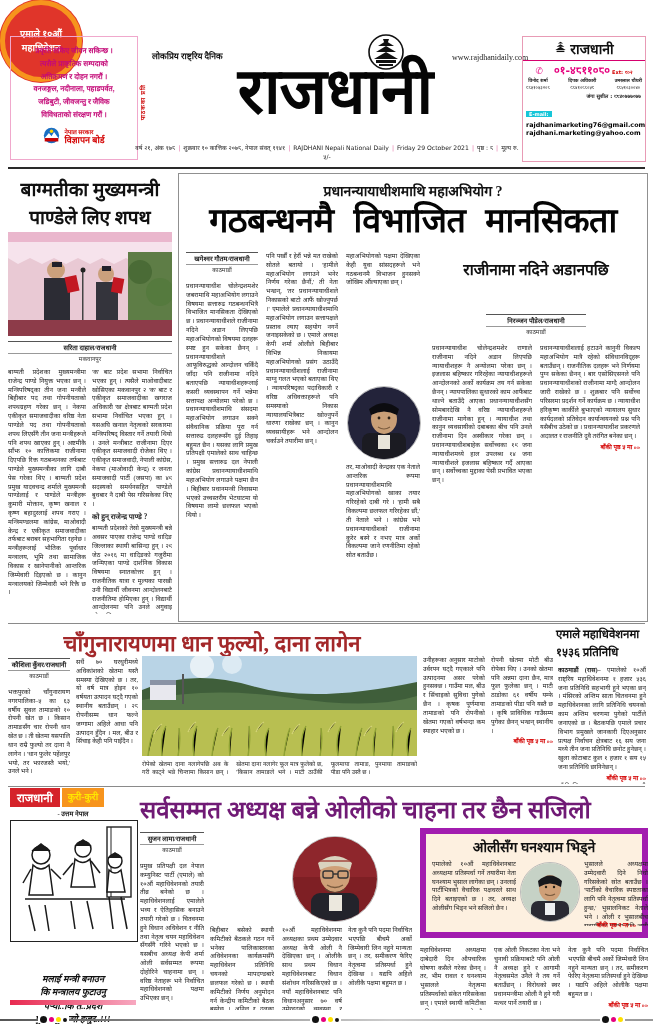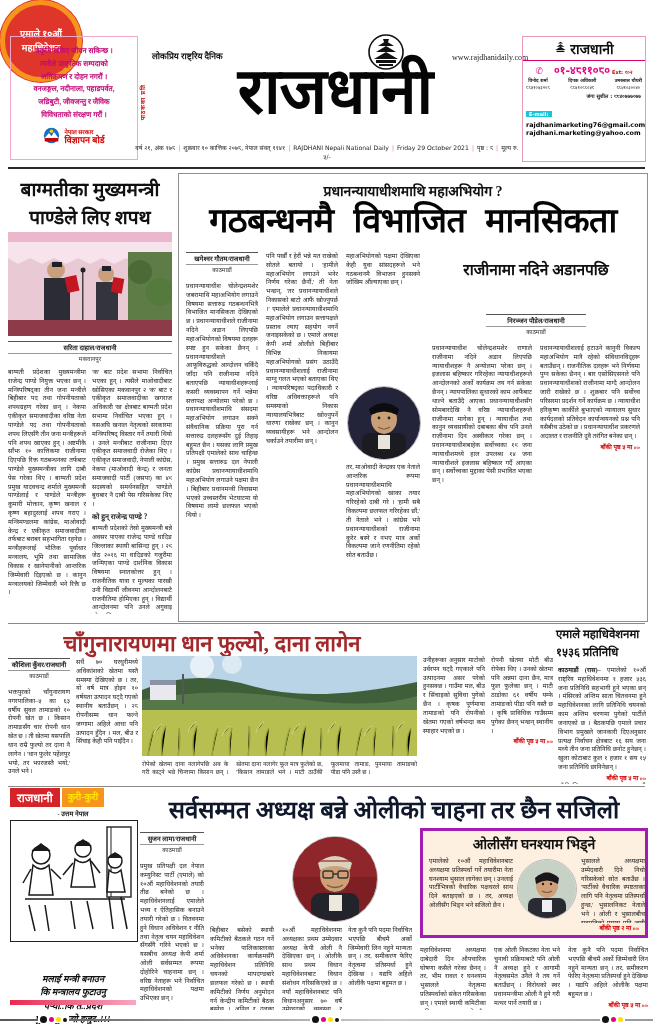--- a/index.html
+++ b/index.html
@@ -56,23 +56,23 @@
        line-height:1.45;color:#101010;}
   .mainbox{left:178px;top:173px;width:470px;height:449px;border:1px solid #909090;box-sizing:border-box;}
   .kicker{left:178px;top:181px;width:470px;text-align:center;font-size:14px;font-weight:bold;color:#111;}
   .mainhead{left:178px;top:196px;width:470px;text-align:center;font-size:34px;font-weight:800;
        color:#050505;letter-spacing:-0.5px;font-family:Liberation Mono, monospace;}
   .subhead-r{left:432px;top:258px;width:208px;text-align:center;font-size:15.5px;font-weight:800;
        line-height:1.5;color:#101010;}
   .paddy-head{left:8px;top:627px;width:408px;text-align:center;font-size:22px;font-weight:800;color:#a3282a;}
   .side-head{left:556px;top:625px;width:92px;text-align:left;font-size:11.5px;font-weight:800;
        line-height:1.6;color:#101010;}
-  .bottom-head{left:140px;top:792px;width:508px;text-align:center;font-size:24px;font-weight:800;color:#0f172a;}
+  .bottom-head{left:140px;top:792px;width:508px;font-size:24px;font-weight:800;color:#701a75;}
   .inset{left:420px;top:828px;width:228px;height:110px;background:#fdf0e0;box-sizing:border-box;
-       border:3px solid #a21caf;}
+       border:6px solid #a21caf;}
   .inset-head{text-align:center;font-size:14px;font-weight:800;padding-top:3px;color:#101010;}
   .band-rule{left:8px;height:1px;width:637px;background:#8a8a8a;}
   
   .cart-hdr{left:10px;top:788px;display:flex;gap:2px;align-items:stretch;}
   .chip-red{background:#d5232a;color:#fff;font-weight:800;font-size:11.5px;padding:2px 7px;}
   .chip-orange{background:#f7941d;color:#ffe600;font-weight:800;font-size:9.5px;padding:2px 6px;}
   .cart-credit{left:10px;top:809px;width:126px;text-align:center;font-size:6.6px;font-weight:bold;}
   .cart-frame{left:10px;top:820px;width:126px;height:120px;border:1px solid #222;background:#fff;}
   .cart-cap{left:6px;top:973px;width:134px;text-align:center;font-style:italic;font-weight:bold;
        font-size:9.2px;line-height:1.45;color:#111;}

